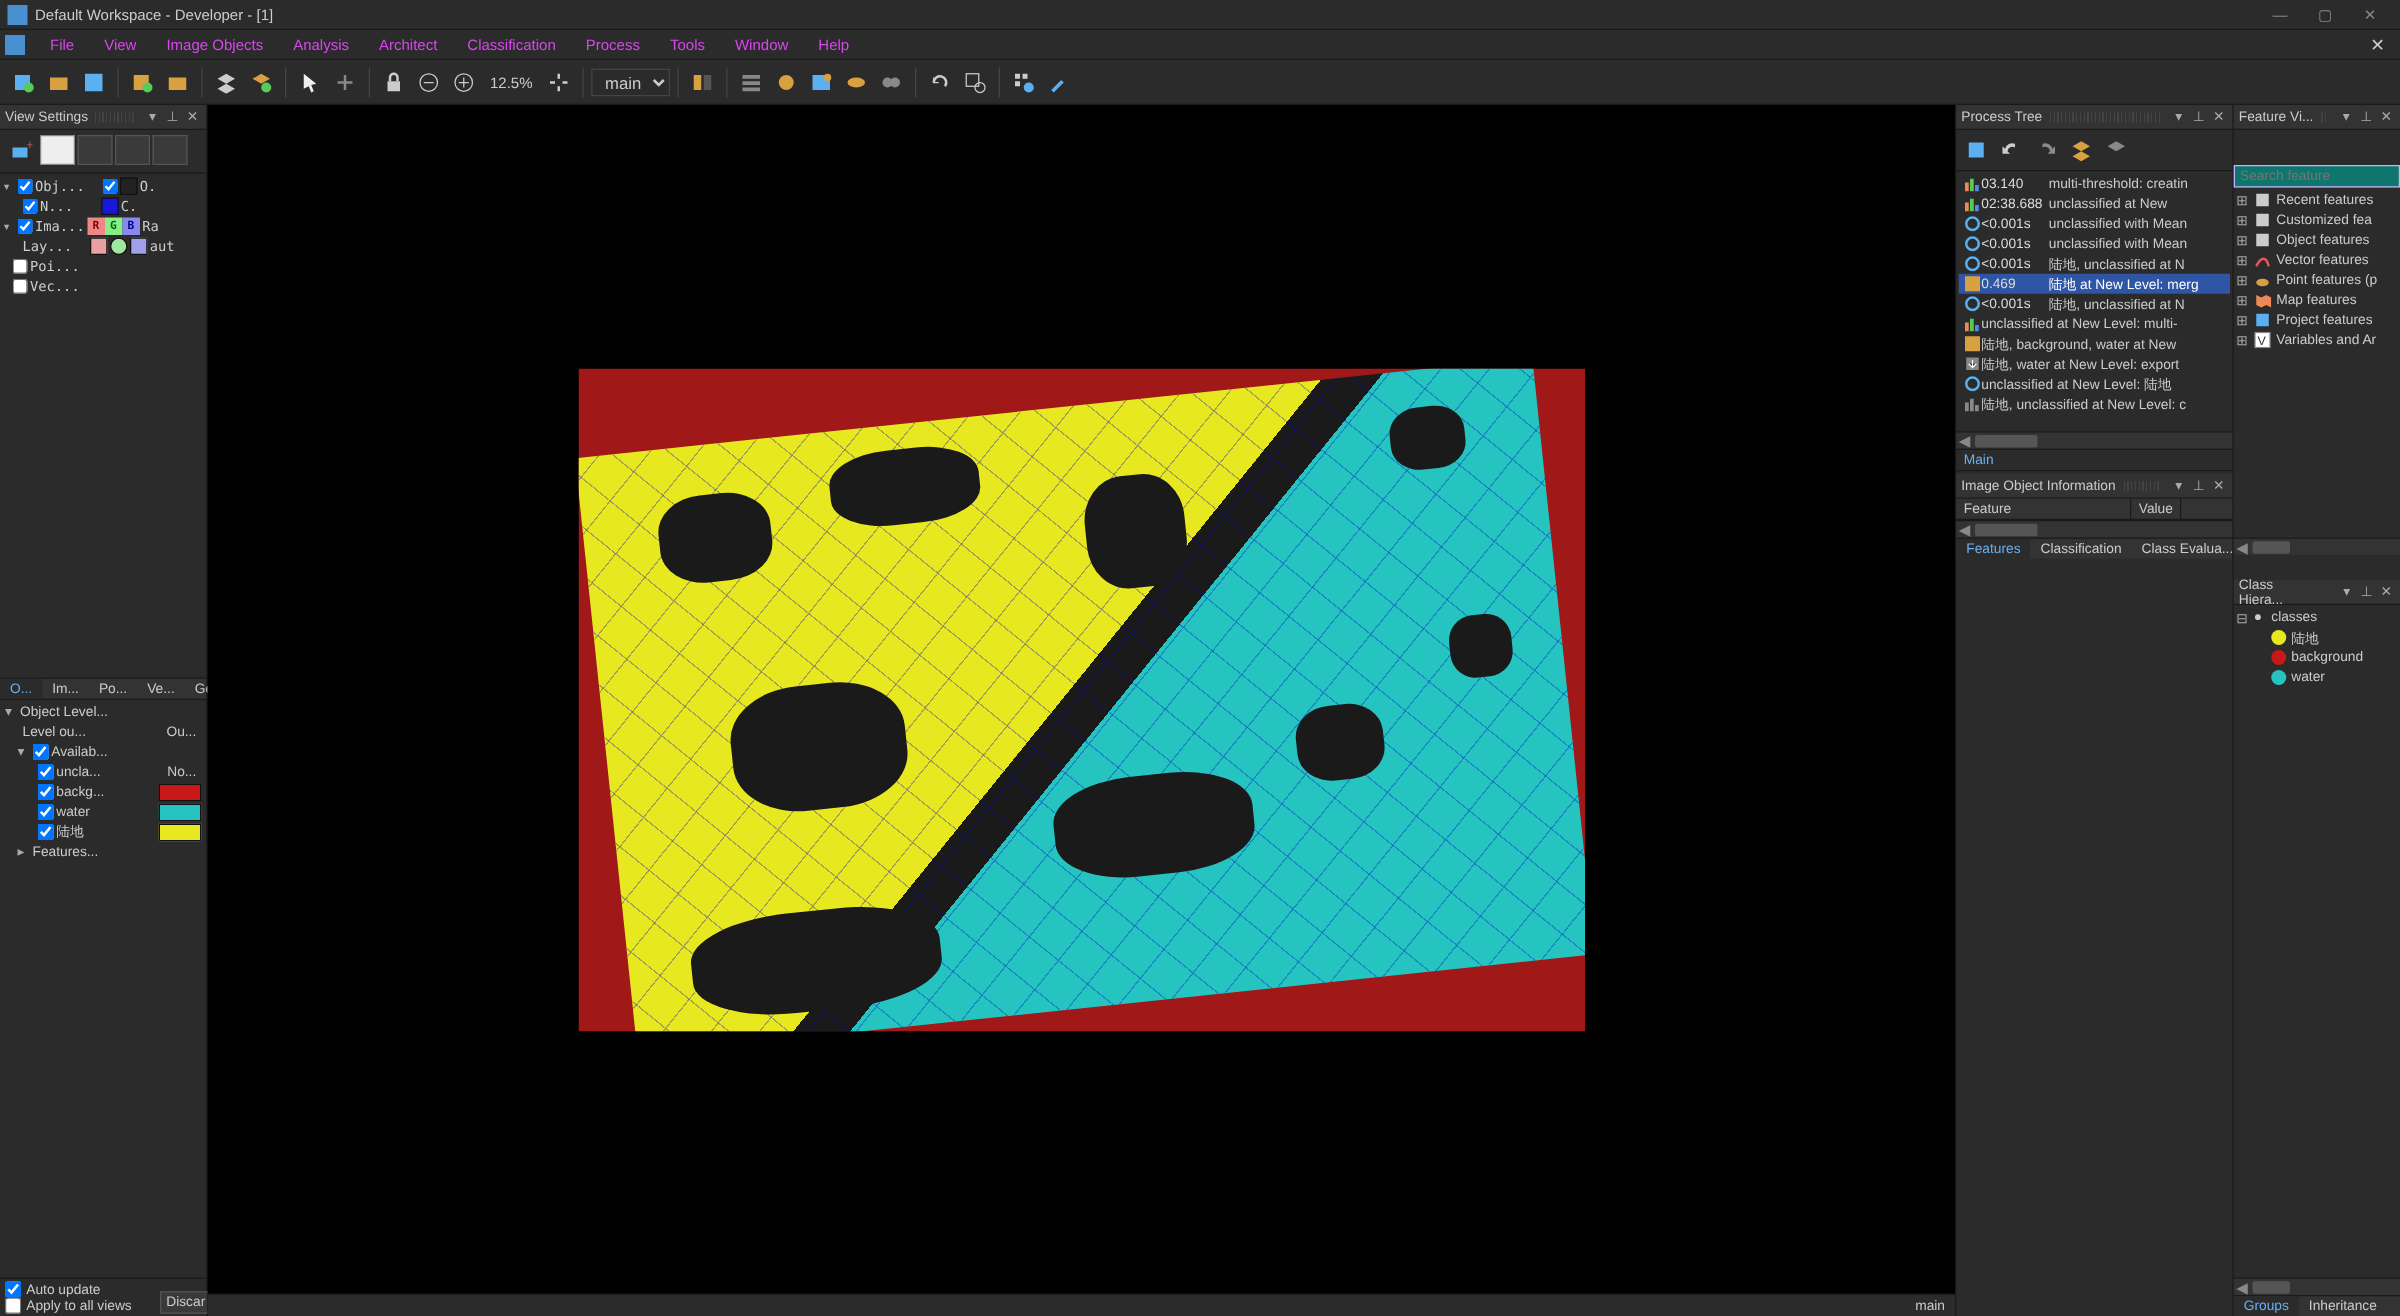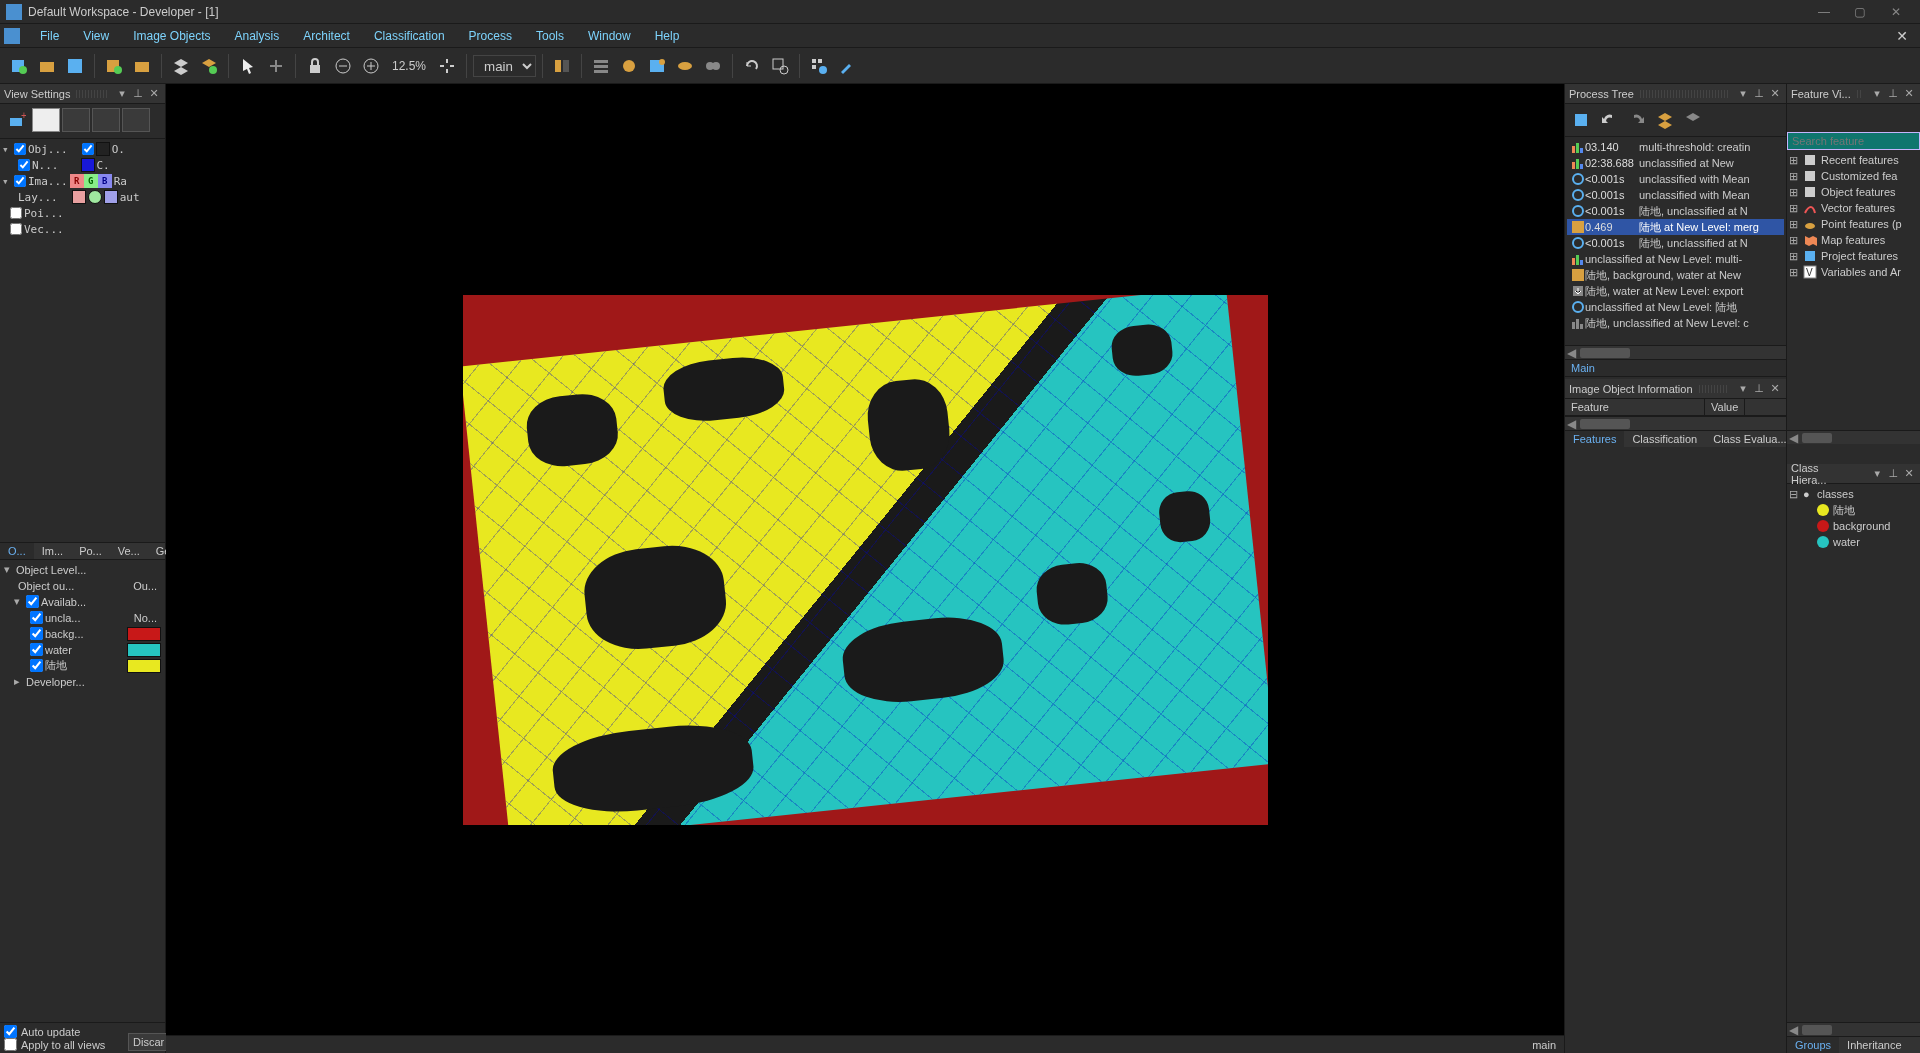--- a/index.html
+++ b/index.html
@@ -47,21 +47,21 @@
   border-bottom: 1px solid #1a1a1a;
 }
 .menu-bar .app-icon {
   width: 16px; height: 16px;
   background: #4a90d0;
   margin-right: 8px;
 }
 .menu-item {
   padding: 3px 12px;
   cursor: pointer;
-  color: #7dd3fc;
+  color: #d946ef;
 }
 .menu-close { margin-left: auto; padding: 2px 8px; cursor: pointer; color: #ccc; font-size: 14px; }
 
 
 .toolbar {
   height: 36px;
   background: #2b2b2b;
   display: flex;
   align-items: center;
   padding: 2px 6px;
@@ -515,21 +515,21 @@
     </div>
 
     <div class="object-level-tree" style="flex:0 0 160px">
       <div class="obj-row">
           <span class="tree-toggle">▾</span>
           <span>Object Level...</span>
         </div>
       <div id="obj-rows">
           <div class="obj-row">
             <span class="obj-ind" style="width:12px"></span>
-            <span>Object ou...</span>
+            <span>Level ou...</span>
             <span style="margin-left:auto;padding-right:4px">Ou...</span>
           </div>
           <div class="obj-row">
             <span class="obj-ind" style="width:8px"></span>
             <span class="tree-toggle">▾</span>
             <input type="checkbox" checked="" style="">
             <span>Availab...</span>
           </div>
           <div class="obj-row">
             <span class="obj-ind" style="width:24px"></span>
@@ -551,21 +551,21 @@
           </div>
           <div class="obj-row">
             <span class="obj-ind" style="width:24px"></span>
             <input type="checkbox" checked="" style="">
             <span>陆地</span>
             <span class="color-chip" style="background:#e8e820;margin-left:auto;width:34px"></span>
           </div>
           <div class="obj-row">
             <span class="obj-ind" style="width:8px"></span>
             <span class="tree-toggle">▸</span>
-            <span>Developer...</span>
+            <span>Features...</span>
           </div>
         </div>
     </div>
 
     <div class="spacer-flex"></div>
 
     <div class="bottom-checkboxes">
       <label>
           <input type="checkbox" checked="" style="">
           <span>Auto update</span>

